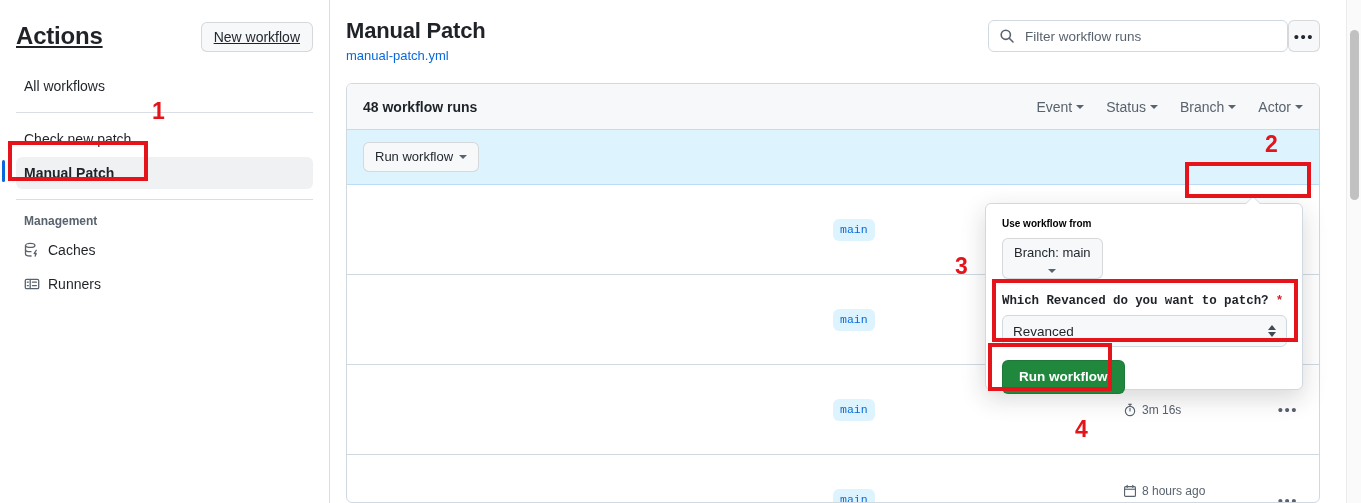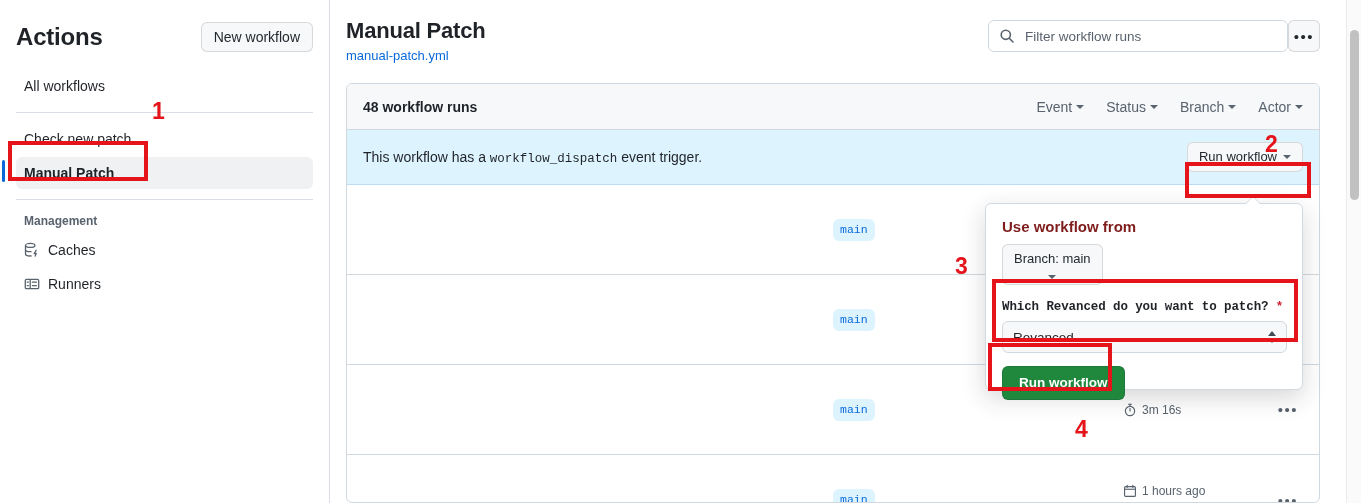--- a/index.html
+++ b/index.html
@@ -19,22 +19,22 @@
     background:#fd8c73; border-radius:2px;
   }
 
   
   .sidebar{
     position:absolute; left:0; top:0; width:330px; height:503px;
     background:#ffffff; border-right:1px solid #d8dee4;
     padding:0 16px;
   }
   .sidebar-header{
-    display:flex; align-items:center; justify-content:space-between;
-    margin-top:22px; padding:0 0 0 0;
+    display:flex; align-items:flex-start; justify-content:space-between;
+    margin-top:22px; padding:0 0 0 0;text-decoration:underline;
   }
   .actions-title{ font-size:24px; font-weight:600; letter-spacing:-0.2px; color:#1f2328; }
   .new-workflow-btn{
     font-size:14px; color:#24292f; background:#f6f8fa;
     border:1px solid rgba(31,35,40,0.15); border-radius:6px;
     padding:5px 12px; line-height:18px; cursor:pointer; white-space:nowrap;
   }
 
   .nav-list{ margin-top:18px; }
   .nav-item{
@@ -152,21 +152,21 @@
     content:""; position:absolute; right:41px; top:-8px;
     width:0;height:0;border-left:8px solid transparent;border-right:8px solid transparent;
     border-bottom:8px solid #d1d9e0;
   }
   .dispatch-panel::after{
     content:""; position:absolute; right:42px; top:-7px;
     width:0;height:0;border-left:7px solid transparent;border-right:7px solid transparent;
     border-bottom:7px solid #ffffff;
   }
   .panel-inner{ padding:14px 16px 0 16px; }
-  .panel-label{ font-size:15px; font-weight:600; color:#7f1d1d; }
+  .panel-label{ font-size:10px; font-weight:600; color:#000000; }
   .branch-select-btn{
     margin-top:9px; display:inline-flex; align-items:center; gap:7px;
     background:#f6f8fa; border:1px solid rgba(31,35,40,0.15); border-radius:6px;
     font-size:13px; color:#24292f; padding:5px 11px; line-height:18px; cursor:pointer;flex-direction:column;
   }
   .input-label{
     margin-top:15px; font-family:"Liberation Mono", monospace;
     font-size:12.5px; font-weight:700; color:#1f2328; letter-spacing:-0.1px;
   }
   .req-star{ color:#cf222e; font-weight:700; }
@@ -303,25 +303,20 @@
           <span class="caret"></span>
         </div>
         <div class="filter">
           <span>Actor</span>
           <span class="caret"></span>
         </div>
       </div>
     </div>
 
     <div class="dispatch-banner">
-      <div class="dispatch-text">
-        <span>This workflow has a</span>
-        <code>workflow_dispatch</code>
-        <span>event trigger.</span>
-      </div>
       <div class="run-wf-btn">
         <span>Run workflow</span>
         <span class="caret"></span>
       </div>
     </div>
 
     <div class="run-row">
       <div class="run-main"></div>
       <div class="branch-cell">
         <span class="branch-badge">main</span>
@@ -364,21 +359,21 @@
         <span class="branch-badge">main</span>
       </div>
       <div class="meta-cell">
         <div class="meta-line">
           <svg width="14" height="14" viewBox="0 0 16 16" fill="none" stroke="currentColor" stroke-width="1.3">
             <rect x="1.8" y="3" width="12.4" height="11.2" rx="1.2"></rect>
             <line x1="1.8" y1="6" x2="14.2" y2="6"></line>
             <line x1="4.8" y1="1.6" x2="4.8" y2="4" stroke-linecap="round"></line>
             <line x1="11.2" y1="1.6" x2="11.2" y2="4" stroke-linecap="round"></line>
           </svg>
-          <span>1 hours ago</span>
+          <span>8 hours ago</span>
         </div>
         <div class="meta-line">
           <svg width="14" height="14" viewBox="0 0 16 16" fill="none" stroke="currentColor" stroke-width="1.3">
             <circle cx="8" cy="9.2" r="5.3"></circle>
             <line x1="8" y1="9.2" x2="8" y2="6.4" stroke-linecap="round"></line>
             <line x1="6.4" y1="1.4" x2="9.6" y2="1.4" stroke-linecap="round"></line>
             <line x1="8" y1="1.4" x2="8" y2="3.9" stroke-linecap="round"></line>
           </svg>
           <span>45s</span>
         </div>

